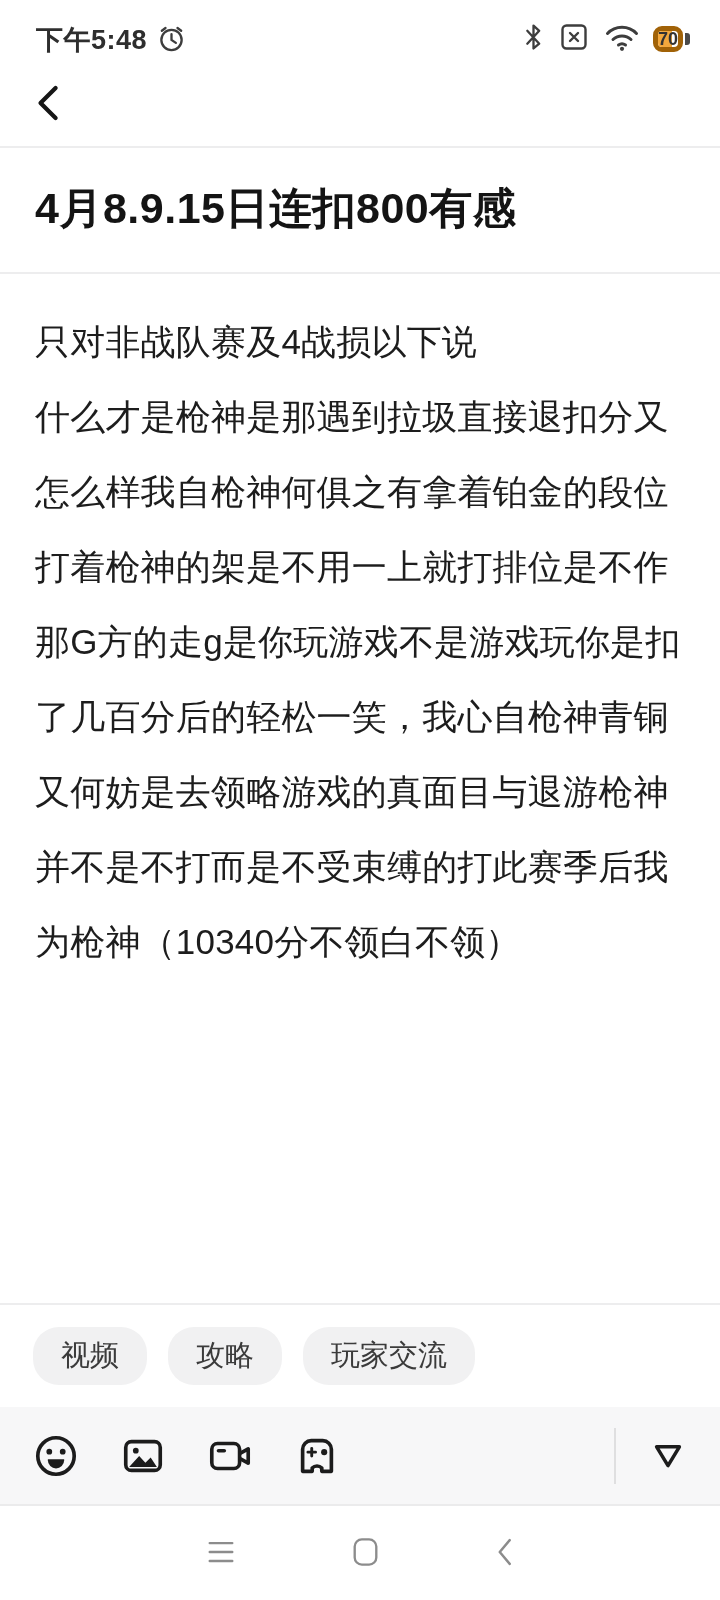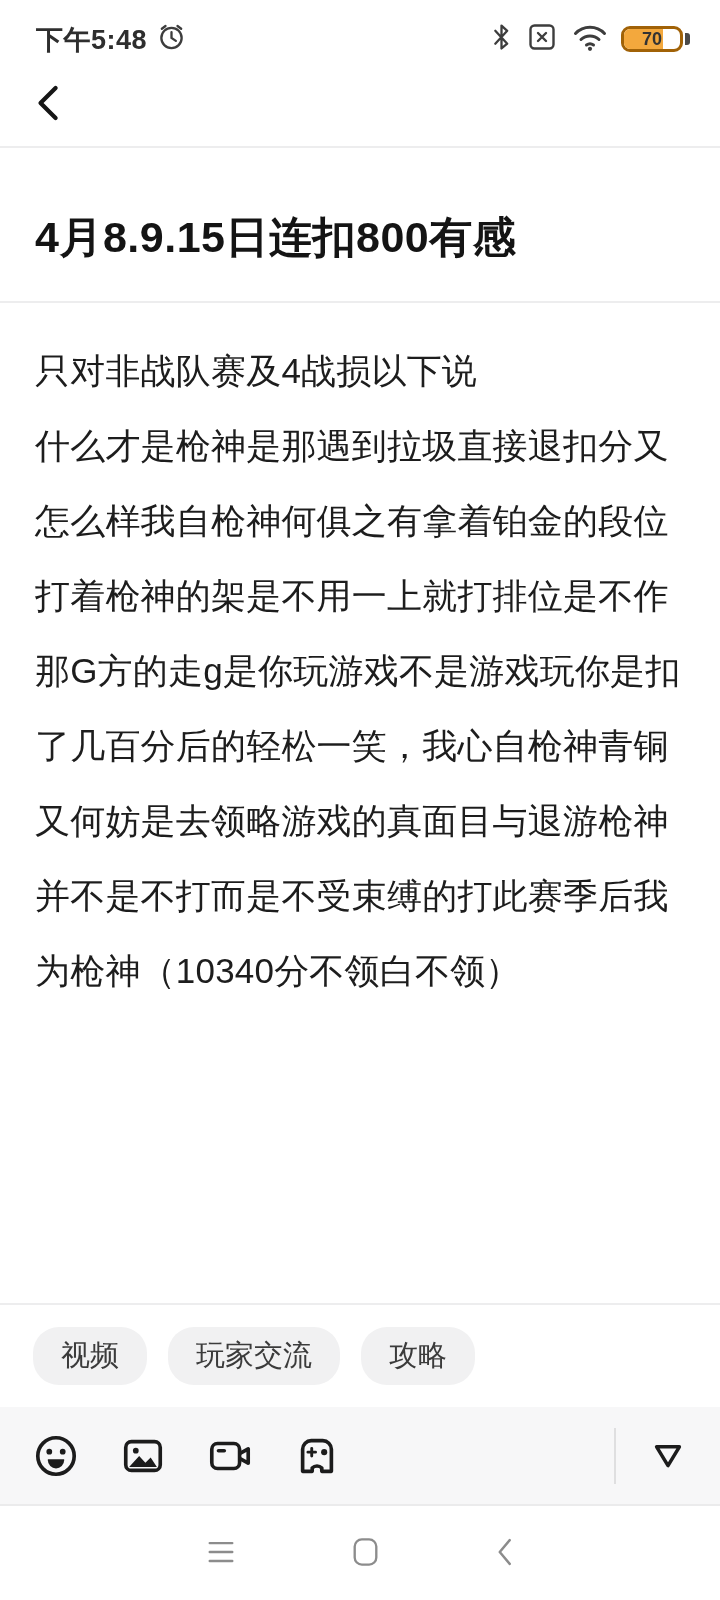--- a/index.html
+++ b/index.html
@@ -18,26 +18,26 @@
     font-family:"Liberation Sans","DejaVu Sans",sans-serif;
     color:var(--ink);
   }
   .screen{position:relative;width:720px;height:1600px;background:#fff;}
 
   
   .status-bar{
     height:62px;display:flex;align-items:flex-end;justify-content:space-between;
     padding:0 30px 4px 36px;box-sizing:border-box;
   }
-  .sb-left{display:flex;align-items:flex-start;gap:10px;}
+  .sb-left{display:flex;align-items:flex-end;gap:10px;}
   .sb-time{font-size:27px;font-weight:700;color:#2e2e2e;letter-spacing:.5px;}
   .sb-right{display:flex;align-items:center;gap:13px;}
   .battery-wrap{display:flex;align-items:center;}
   .battery{
-    position:relative;width:62px;height:26px;border:3px solid #a16207;
+    position:relative;width:30px;height:26px;border:5px solid #a16207;
     border-radius:9px;overflow:hidden;background:#fff;box-sizing:border-box;
   }
   .battery-fill{position:absolute;top:0;left:0;bottom:0;width:70%;background:#f3a83d;}
   .battery-num{
     position:absolute;inset:0;display:flex;align-items:center;justify-content:center;
     font-size:18px;font-weight:700;color:#333;
   }
   .battery-nub{width:5px;height:12px;background:#4a4a4a;border-radius:0 3px 3px 0;margin-left:2px;}
 
   
@@ -47,21 +47,21 @@
   }
   .back-btn{display:flex;align-items:center;background:none;border:none;padding:0;cursor:pointer;}
   .publish-btn{
     height:58px;padding:0 31px;border:none;border-radius:29px;background:var(--accent);
     color:#fff;font-size:31px;font-weight:600;display:flex;align-items:center;cursor:pointer;
     font-family:inherit;
   }
 
   
   .title-block{padding:34px 35px 36px 35px;border-bottom:2px solid var(--divider);}
-  .post-title{font-size:43px;font-weight:800;color:#141414;line-height:1.25;letter-spacing:.5px;margin-top:29px;}
+  .post-title{font-size:43px;font-weight:800;color:#141414;line-height:1.25;letter-spacing:.5px;}
   .body-block{padding:30px 35px 0 35px;}
   .body-block p{margin:0;font-size:35px;line-height:75px;color:var(--ink);letter-spacing:.2px;}
 
   
   .tags-section{
     position:absolute;left:0;right:0;top:1303px;height:104px;background:#fff;
     border-top:2px solid var(--divider);display:flex;align-items:center;gap:21px;
     padding:0 33px;box-sizing:border-box;
   }
   .chip{
@@ -160,25 +160,25 @@
       <p>什么才是枪神是那遇到拉圾直接退扣分又怎么样我自枪神何俱之有拿着铂金的段位打着枪神的架是不用一上就打排位是不作那G方的走g是你玩游戏不是游戏玩你是扣了几百分后的轻松一笑，我心自枪神青铜又何妨是去领略游戏的真面目与退游枪神并不是不打而是不受束缚的打此赛季后我为枪神（10340分不领白不领）</p>
     </div>
 
   <div class="tags-section">
 
       <div class="chip">
         <span>视频</span>
       </div>
 
       <div class="chip">
+        <span>攻略</span>
+      </div>
+
+      <div class="chip">
         <span>玩家交流</span>
-      </div>
-
-      <div class="chip">
-        <span>攻略</span>
       </div>
 
     </div>
 
   <div class="toolbar">
     <div class="tb-left">
       <button class="tb-btn">
         <span>
           <svg class="tb-icon" viewBox="0 0 48 48">
             <circle cx="24" cy="24" r="19" fill="none" stroke="currentColor" stroke-width="3.8"></circle>

